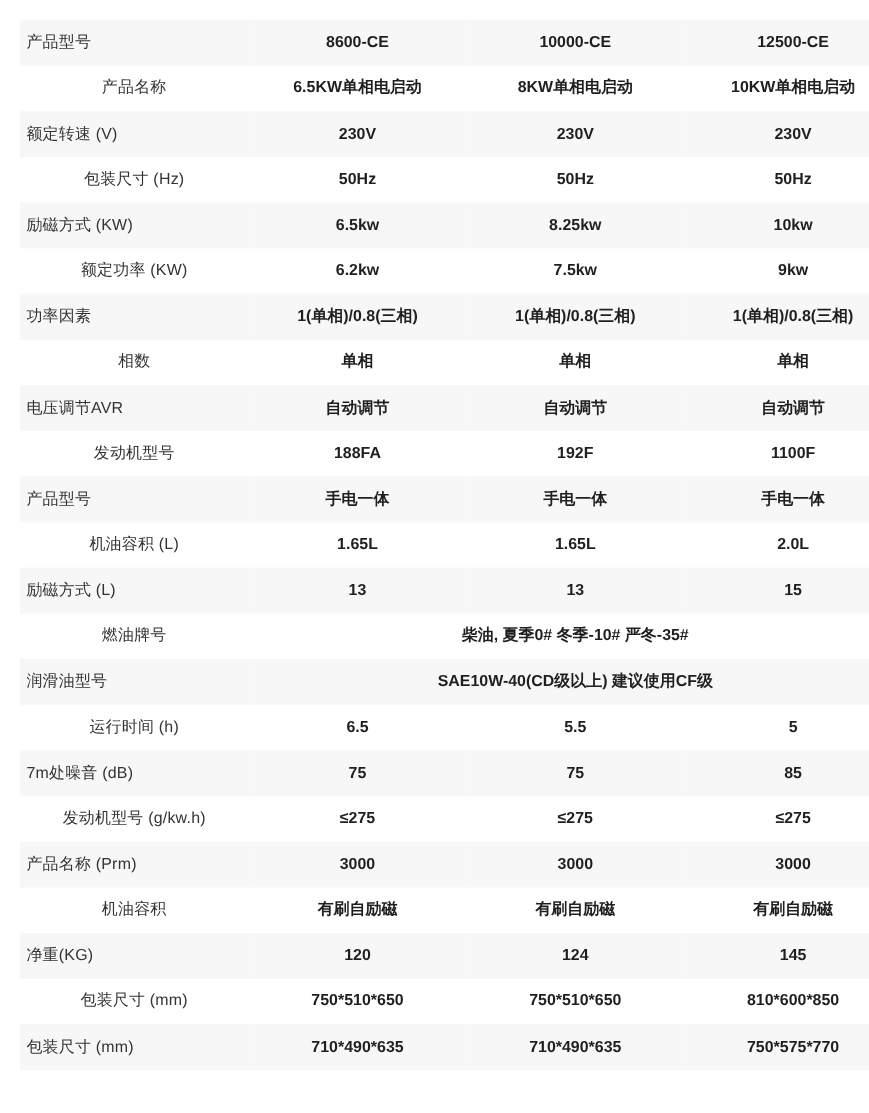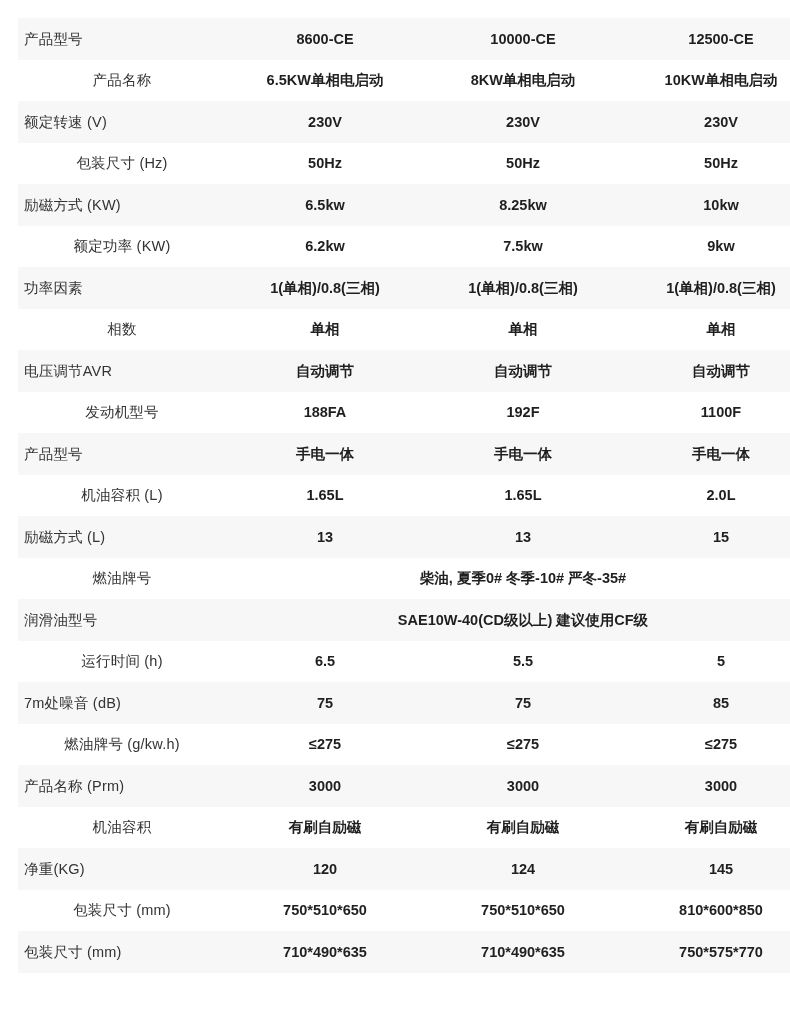--- a/index.html
+++ b/index.html
@@ -150,21 +150,21 @@
           <td class="val">5.5</td>
           <td class="val">5</td>
         </tr>
         <tr class="odd">
           <td class="label">7m处噪音 (dB)</td>
           <td class="val">75</td>
           <td class="val">75</td>
           <td class="val">85</td>
         </tr>
         <tr class="even">
-          <td class="label">燃油牌号 (g/kw.h)</td>
+          <td class="label">发动机型号 (g/kw.h)</td>
           <td class="val">≤275</td>
           <td class="val">≤275</td>
           <td class="val">≤275</td>
         </tr>
         <tr class="odd">
           <td class="label">产品名称 (Prm)</td>
           <td class="val">3000</td>
           <td class="val">3000</td>
           <td class="val">3000</td>
         </tr>

